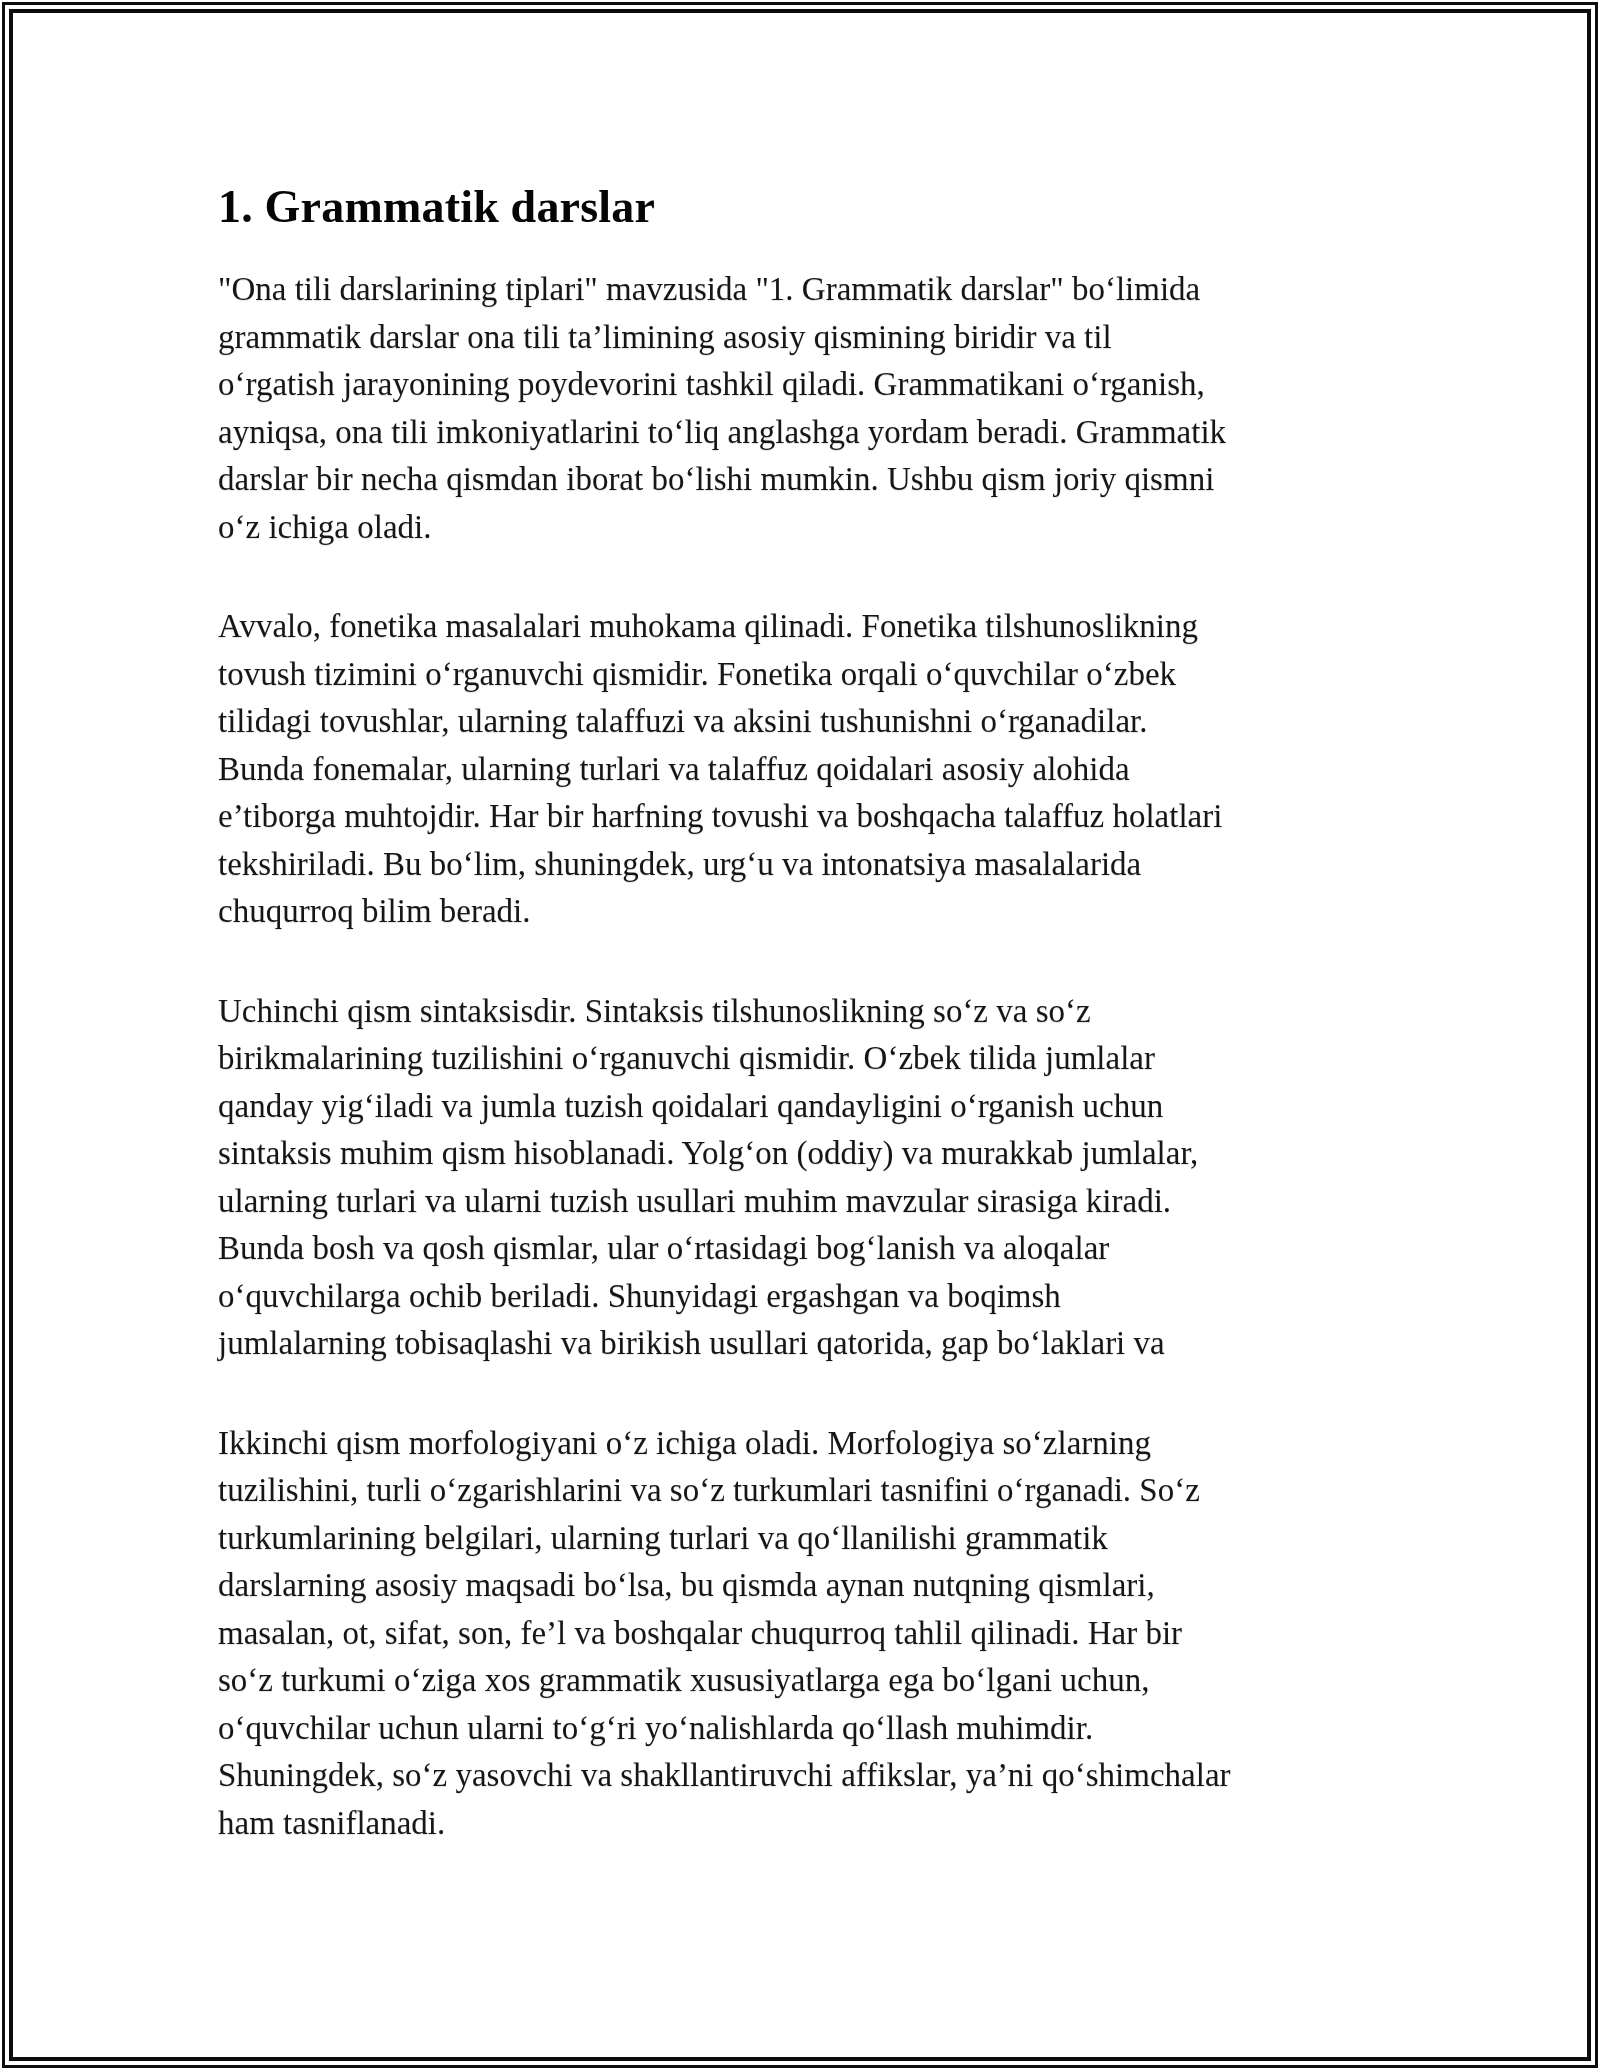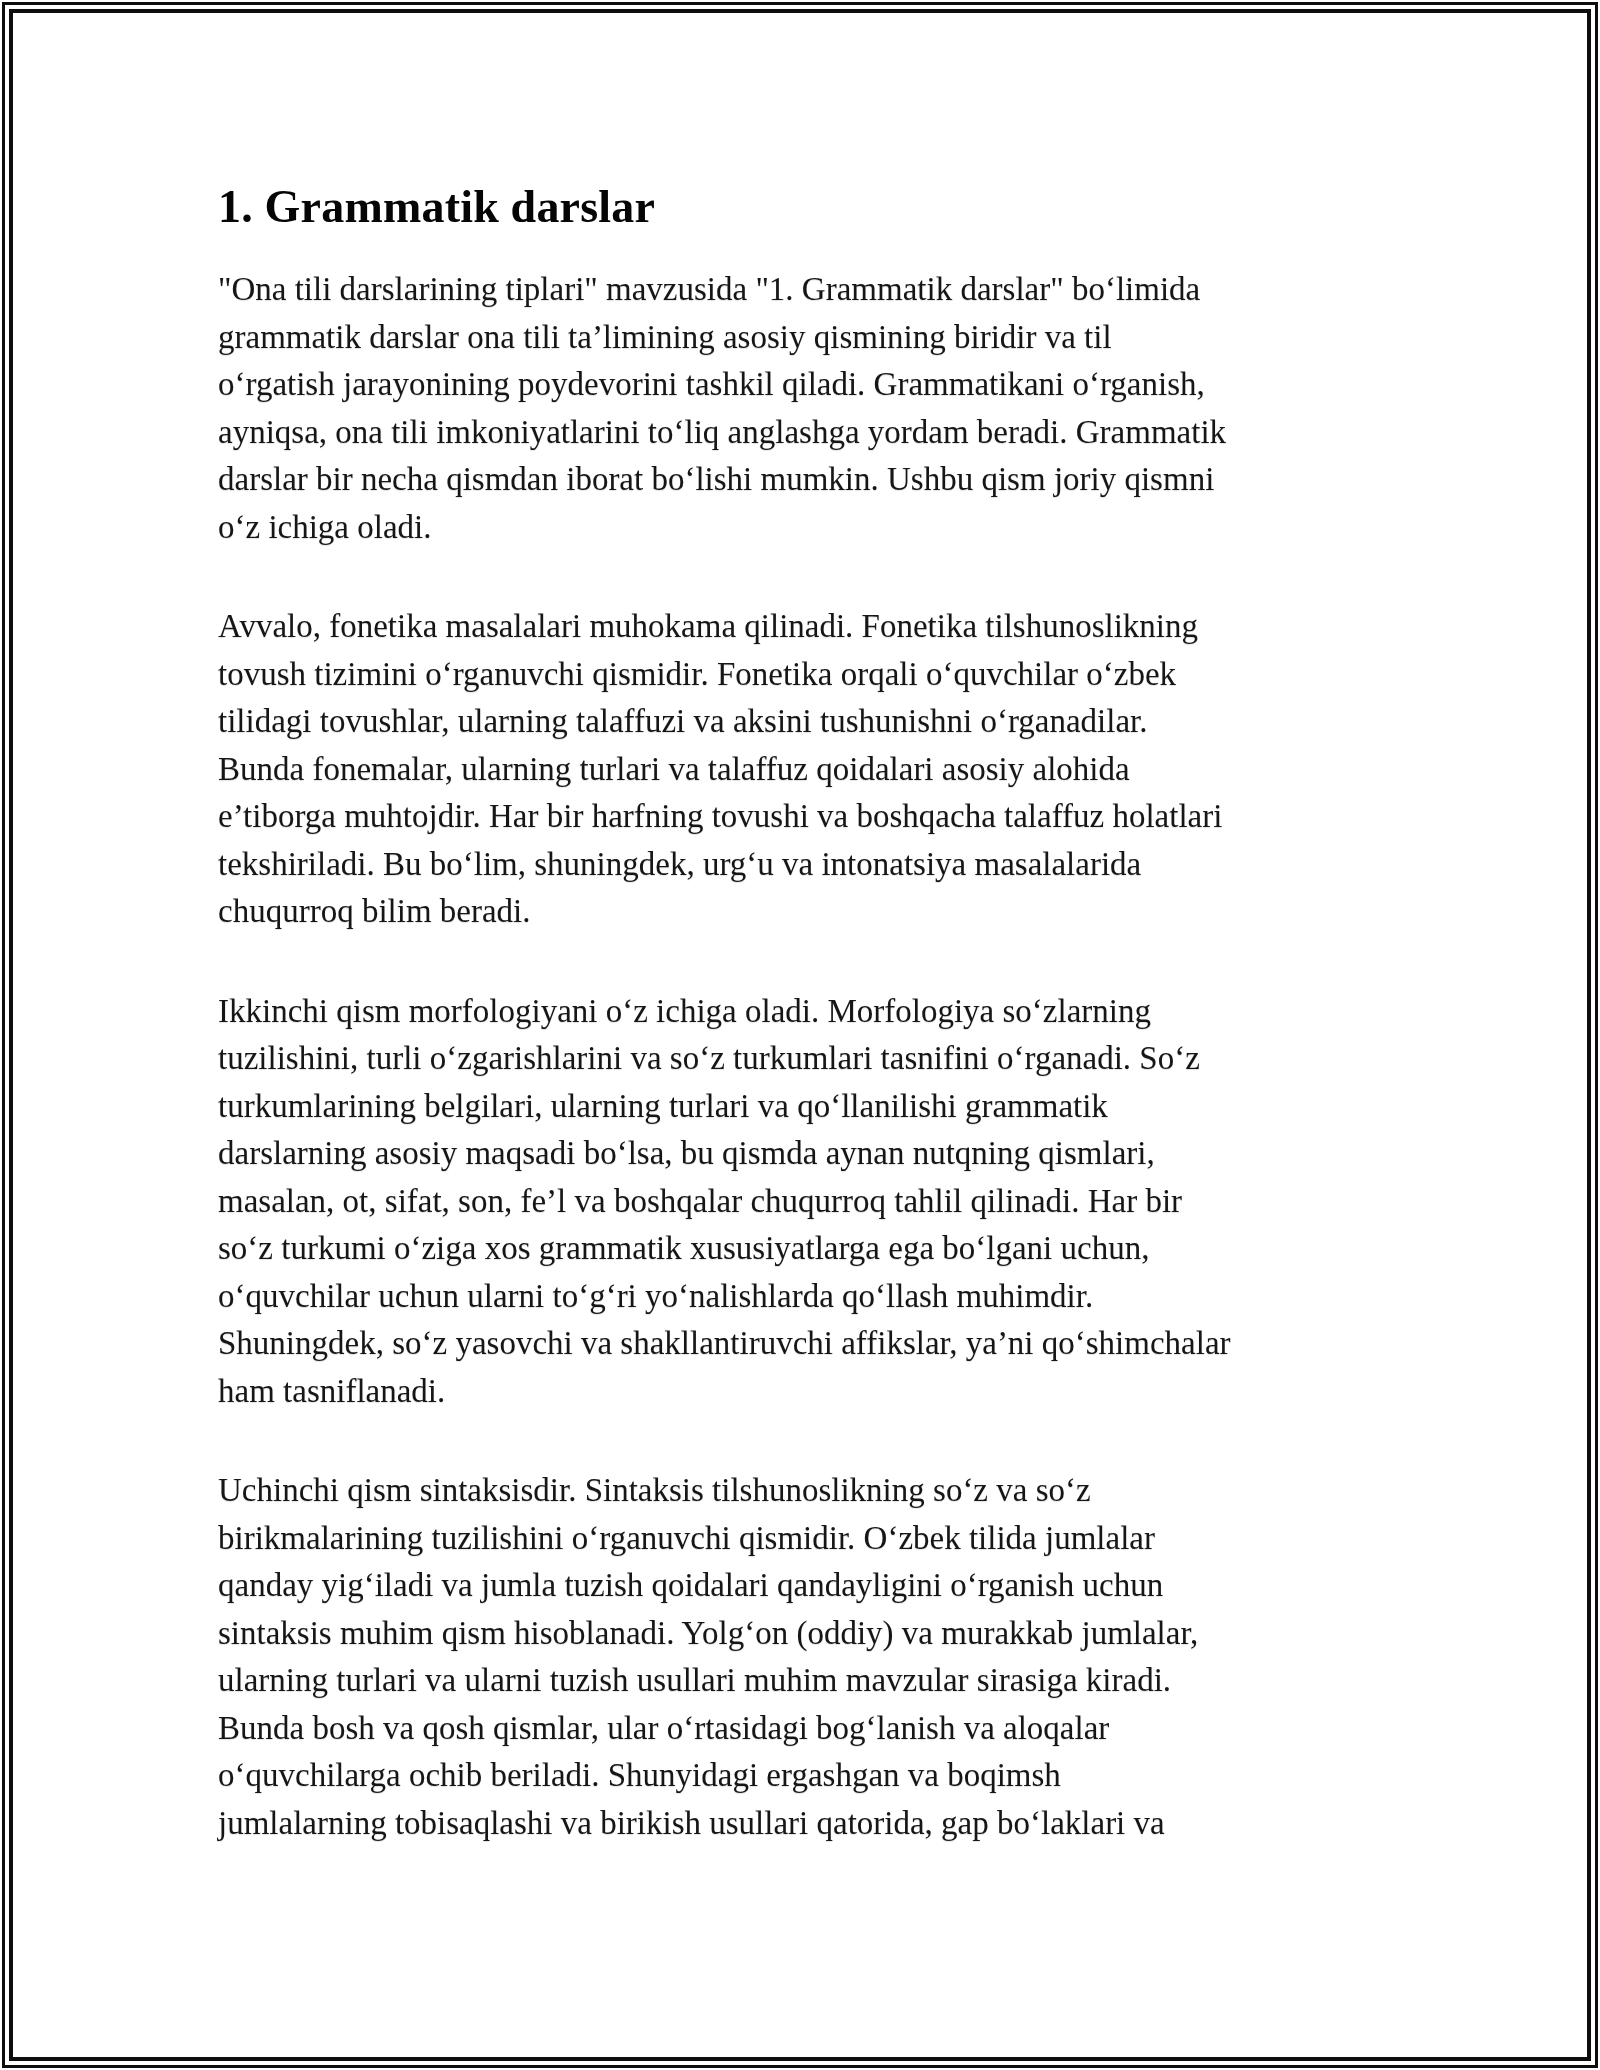--- a/index.html
+++ b/index.html
@@ -66,32 +66,32 @@
 ayniqsa, ona tili imkoniyatlarini to‘liq anglashga yordam beradi. Grammatik
 darslar bir necha qismdan iborat bo‘lishi mumkin. Ushbu qism joriy qismni
 o‘z ichiga oladi.</p>
         <p class="body-para">Avvalo, fonetika masalalari muhokama qilinadi. Fonetika tilshunoslikning
 tovush tizimini o‘rganuvchi qismidir. Fonetika orqali o‘quvchilar o‘zbek
 tilidagi tovushlar, ularning talaffuzi va aksini tushunishni o‘rganadilar.
 Bunda fonemalar, ularning turlari va talaffuz qoidalari asosiy alohida
 e’tiborga muhtojdir. Har bir harfning tovushi va boshqacha talaffuz holatlari
 tekshiriladi. Bu bo‘lim, shuningdek, urg‘u va intonatsiya masalalarida
 chuqurroq bilim beradi.</p>
+        <p class="body-para">Uchinchi qism sintaksisdir. Sintaksis tilshunoslikning so‘z va so‘z
+birikmalarining tuzilishini o‘rganuvchi qismidir. O‘zbek tilida jumlalar
+qanday yig‘iladi va jumla tuzish qoidalari qandayligini o‘rganish uchun
+sintaksis muhim qism hisoblanadi. Yolg‘on (oddiy) va murakkab jumlalar,
+ularning turlari va ularni tuzish usullari muhim mavzular sirasiga kiradi.
+Bunda bosh va qosh qismlar, ular o‘rtasidagi bog‘lanish va aloqalar
+o‘quvchilarga ochib beriladi. Shunyidagi ergashgan va boqimsh
+jumlalarning tobisaqlashi va birikish usullari qatorida, gap bo‘laklari va</p>
         <p class="body-para">Ikkinchi qism morfologiyani o‘z ichiga oladi. Morfologiya so‘zlarning
 tuzilishini, turli o‘zgarishlarini va so‘z turkumlari tasnifini o‘rganadi. So‘z
 turkumlarining belgilari, ularning turlari va qo‘llanilishi grammatik
 darslarning asosiy maqsadi bo‘lsa, bu qismda aynan nutqning qismlari,
 masalan, ot, sifat, son, fe’l va boshqalar chuqurroq tahlil qilinadi. Har bir
 so‘z turkumi o‘ziga xos grammatik xususiyatlarga ega bo‘lgani uchun,
 o‘quvchilar uchun ularni to‘g‘ri yo‘nalishlarda qo‘llash muhimdir.
 Shuningdek, so‘z yasovchi va shakllantiruvchi affikslar, ya’ni qo‘shimchalar
 ham tasniflanadi.</p>
-        <p class="body-para">Uchinchi qism sintaksisdir. Sintaksis tilshunoslikning so‘z va so‘z
-birikmalarining tuzilishini o‘rganuvchi qismidir. O‘zbek tilida jumlalar
-qanday yig‘iladi va jumla tuzish qoidalari qandayligini o‘rganish uchun
-sintaksis muhim qism hisoblanadi. Yolg‘on (oddiy) va murakkab jumlalar,
-ularning turlari va ularni tuzish usullari muhim mavzular sirasiga kiradi.
-Bunda bosh va qosh qismlar, ular o‘rtasidagi bog‘lanish va aloqalar
-o‘quvchilarga ochib beriladi. Shunyidagi ergashgan va boqimsh
-jumlalarning tobisaqlashi va birikish usullari qatorida, gap bo‘laklari va</p>
       </div>
   </div>
 </div>
 
 </body></html>

